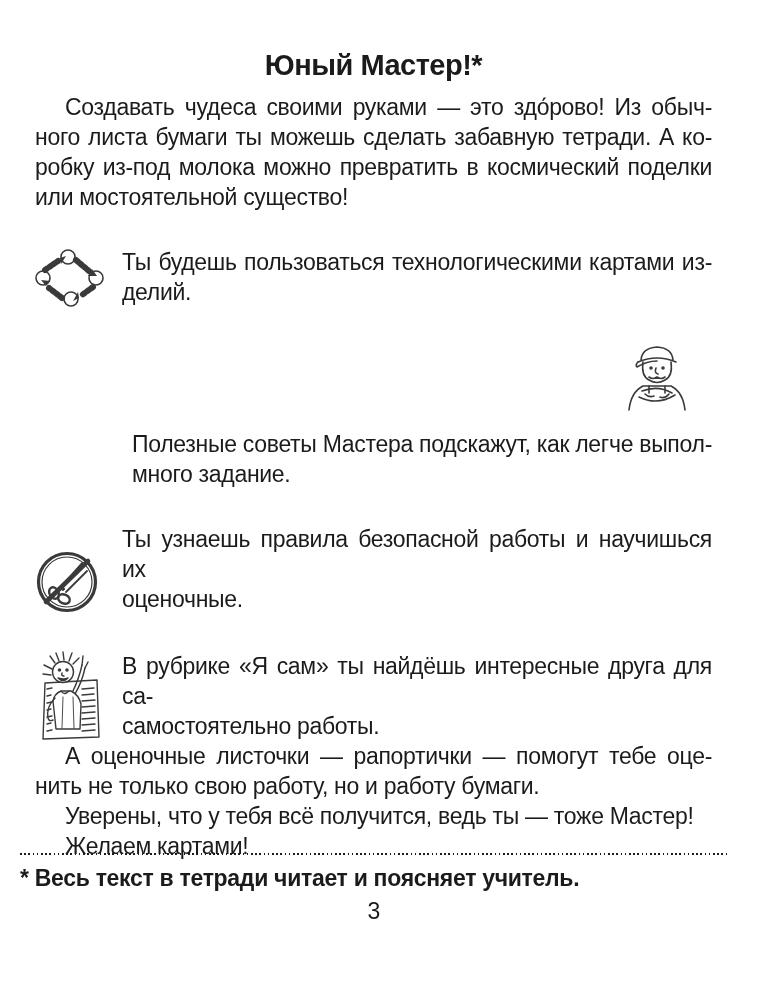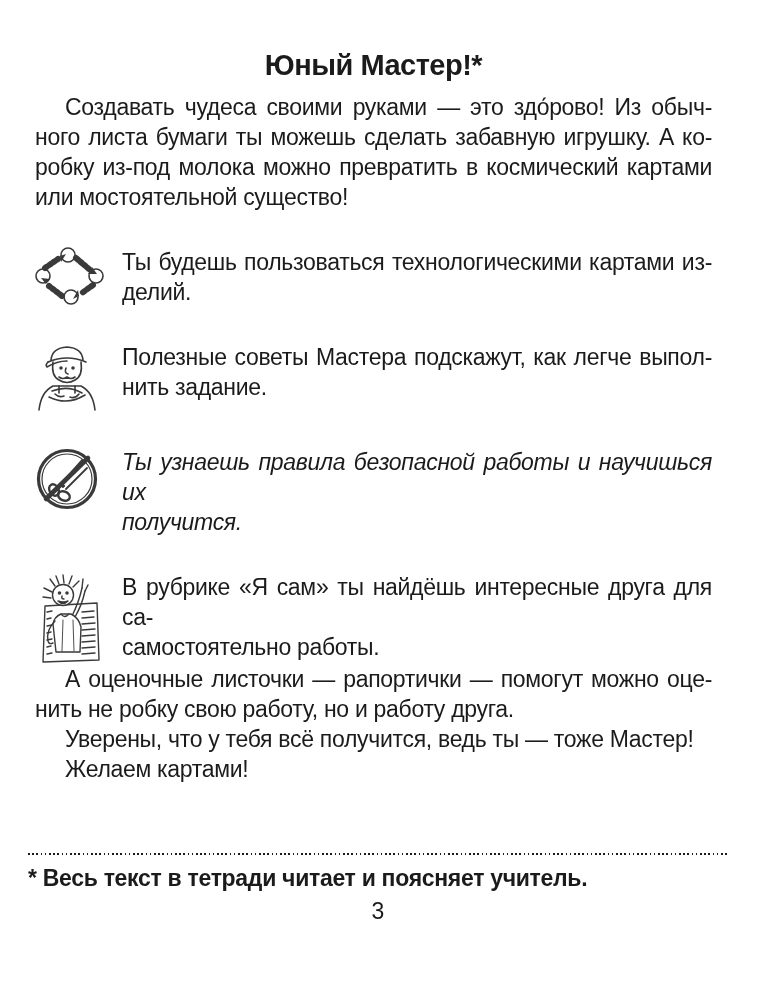--- a/index.html
+++ b/index.html
@@ -21,28 +21,28 @@
     font-weight:bold; letter-spacing:-0.5px;
   }
   .line {
     font-size:23px; line-height:30px;
     letter-spacing:-0.3px;
     text-align:justify; text-align-last:justify;
   }
   .line.last { text-align-last:left; }
   .line.ind  { text-indent:30px; }
   .legend { margin-top:18px; }
-  .legend-item { display:flex; align-items:flex-start;margin-top:35px; }
+  .legend-item { display:flex; align-items:flex-end;margin-top:35px; }
   .legend-item.i1 { margin-bottom:10px; }
-  .legend-item.i2 { margin-bottom:0; }
-  .legend-item.i3 { margin-bottom:2px;font-style:italic; }
+  .legend-item.i2 { margin-bottom:0;flex-direction:column; }
+  .legend-item.i3 { margin-bottom:2px; }
   .legend-icon { flex:0 0 87px; width:87px; }
   .legend-icon svg { display:block; }
   .legend-text { flex:1 1 auto; min-width:0; }
-  .footer { position:absolute; left:28px; right:40px; top:853px; }
+  .footer { position:absolute; left:20px; right:40px; top:853px; }
   .dotted {
     height:2px;
     background:repeating-linear-gradient(90deg,#1b1b1b 0 1.6px,transparent 1.6px 4.2px);
   }
   .footnote {
     margin-top:8px;
     font-size:23px; line-height:30px;
     font-weight:bold; letter-spacing:-0.3px;
   }
   .pagenum { margin-top:4px; text-align:center; font-size:23px; line-height:28px; }
@@ -50,22 +50,22 @@
 </style>
 </head>
 <body>
 
 <div class="page">
 
   <h1 class="title">Юный Мастер!*</h1>
 
   <div>
     <div class="line ind">Создавать чудеса своими руками — это здо́рово! Из обыч-</div>
-    <div class="line">ного листа бумаги ты можешь сделать забавную игрушку. А ко-</div>
-    <div class="line">робку из-под молока можно превратить в космический картами</div>
+    <div class="line">ного листа бумаги ты можешь сделать забавную тетради. А ко-</div>
+    <div class="line">робку из-под молока можно превратить в космический поделки</div>
     <div class="line last">или мостоятельной существо!</div>
   </div>
 
 
   <div class="legend">
 
     <div class="legend-item i1">
       <div class="legend-icon">
         <svg width="70" height="58" viewBox="0 0 70 58">
           <g class="sk">
@@ -107,42 +107,42 @@
             <path d="M4 68 Q6 50 18 44 L46 44 Q58 50 60 68"></path>
             <path d="M24 44 L24 51 M40 44 L40 51"></path>
             <path d="M14 55 Q32 64 50 53"></path>
             <path d="M17 49 Q33 43 47 51"></path>
             <path d="M20 52 Q24 56 29 54 M44 52 Q40 57 35 55"></path>
           </g>
         </svg>
       </div>
       <div class="legend-text">
         <div class="line">Полезные советы Мастера подскажут, как легче выпол-</div>
-        <div class="line last">нить задание.</div>
+        <div class="line last">много задание.</div>
       </div>
     </div>
 
     <div class="legend-item i3">
       <div class="legend-icon">
         <svg width="64" height="64" viewBox="0 0 64 64">
           <g class="sk">
             <circle cx="32" cy="32" r="28.5" stroke-width="3.2"></circle>
             <circle cx="32" cy="32" r="25" stroke-width="1.2"></circle>
             <path d="M25 38 L47 13" stroke-width="1.8"></path>
             <path d="M31 42 L52 21" stroke-width="1.8"></path>
             <ellipse cx="19" cy="43" rx="4.5" ry="6" transform="rotate(-28 19 43)" stroke-width="2.4"></ellipse>
             <ellipse cx="29" cy="49" rx="6" ry="4.5" transform="rotate(22 29 49)" stroke-width="2.4"></ellipse>
             <circle cx="28" cy="39" r="1.4" fill="#3a3a3a"></circle>
             <path d="M11 52 L53 11" stroke-width="4.6"></path>
           </g>
         </svg>
       </div>
       <div class="legend-text">
         <div class="line">Ты узнаешь правила безопасной работы и научишься их</div>
-        <div class="line last">получится.</div>
+        <div class="line last">оценочные.</div>
       </div>
     </div>
 
     <div class="legend-item i4">
       <div class="legend-icon">
         <svg width="72" height="92" viewBox="0 0 72 92">
           <g class="sk" stroke-width="1.4">
             <polygon points="10,34 62,31 64,88 8,90" fill="#ffffff"></polygon>
             <path d="M47 40 L59 39 M47 46 L59 45 M47 52 L60 51 M47 58 L60 57 M47 64 L60 63 M47 70 L60 69 M47 76 L60 75 M47 82 L60 81"></path>
             <path d="M12 40 L17 39 M12 47 L16 46 M12 54 L17 53 M12 61 L16 60 M12 68 L17 67 M12 75 L16 74 M12 82 L17 81"></path>
@@ -164,22 +164,22 @@
       </div>
       <div class="legend-text">
         <div class="line">В рубрике «Я сам» ты найдёшь интересные друга для са-</div>
         <div class="line last">самостоятельно работы.</div>
       </div>
     </div>
 
   </div>
 
   <div>
-    <div class="line ind">А оценочные листочки — рапортички — помогут можно оце-</div>
-    <div class="line last">нить не робку свою работу, но и работу друга.</div>
+    <div class="line ind">А оценочные листочки — рапортички — помогут тебе оце-</div>
+    <div class="line last">нить не только свою работу, но и работу бумаги.</div>
   </div>
 
   <div>
     <div class="line ind last">Уверены, что у тебя всё получится, ведь ты — тоже Мастер!</div>
   </div>
 
   <div>
     <div class="line ind last">Желаем картами!</div>
   </div>
 

